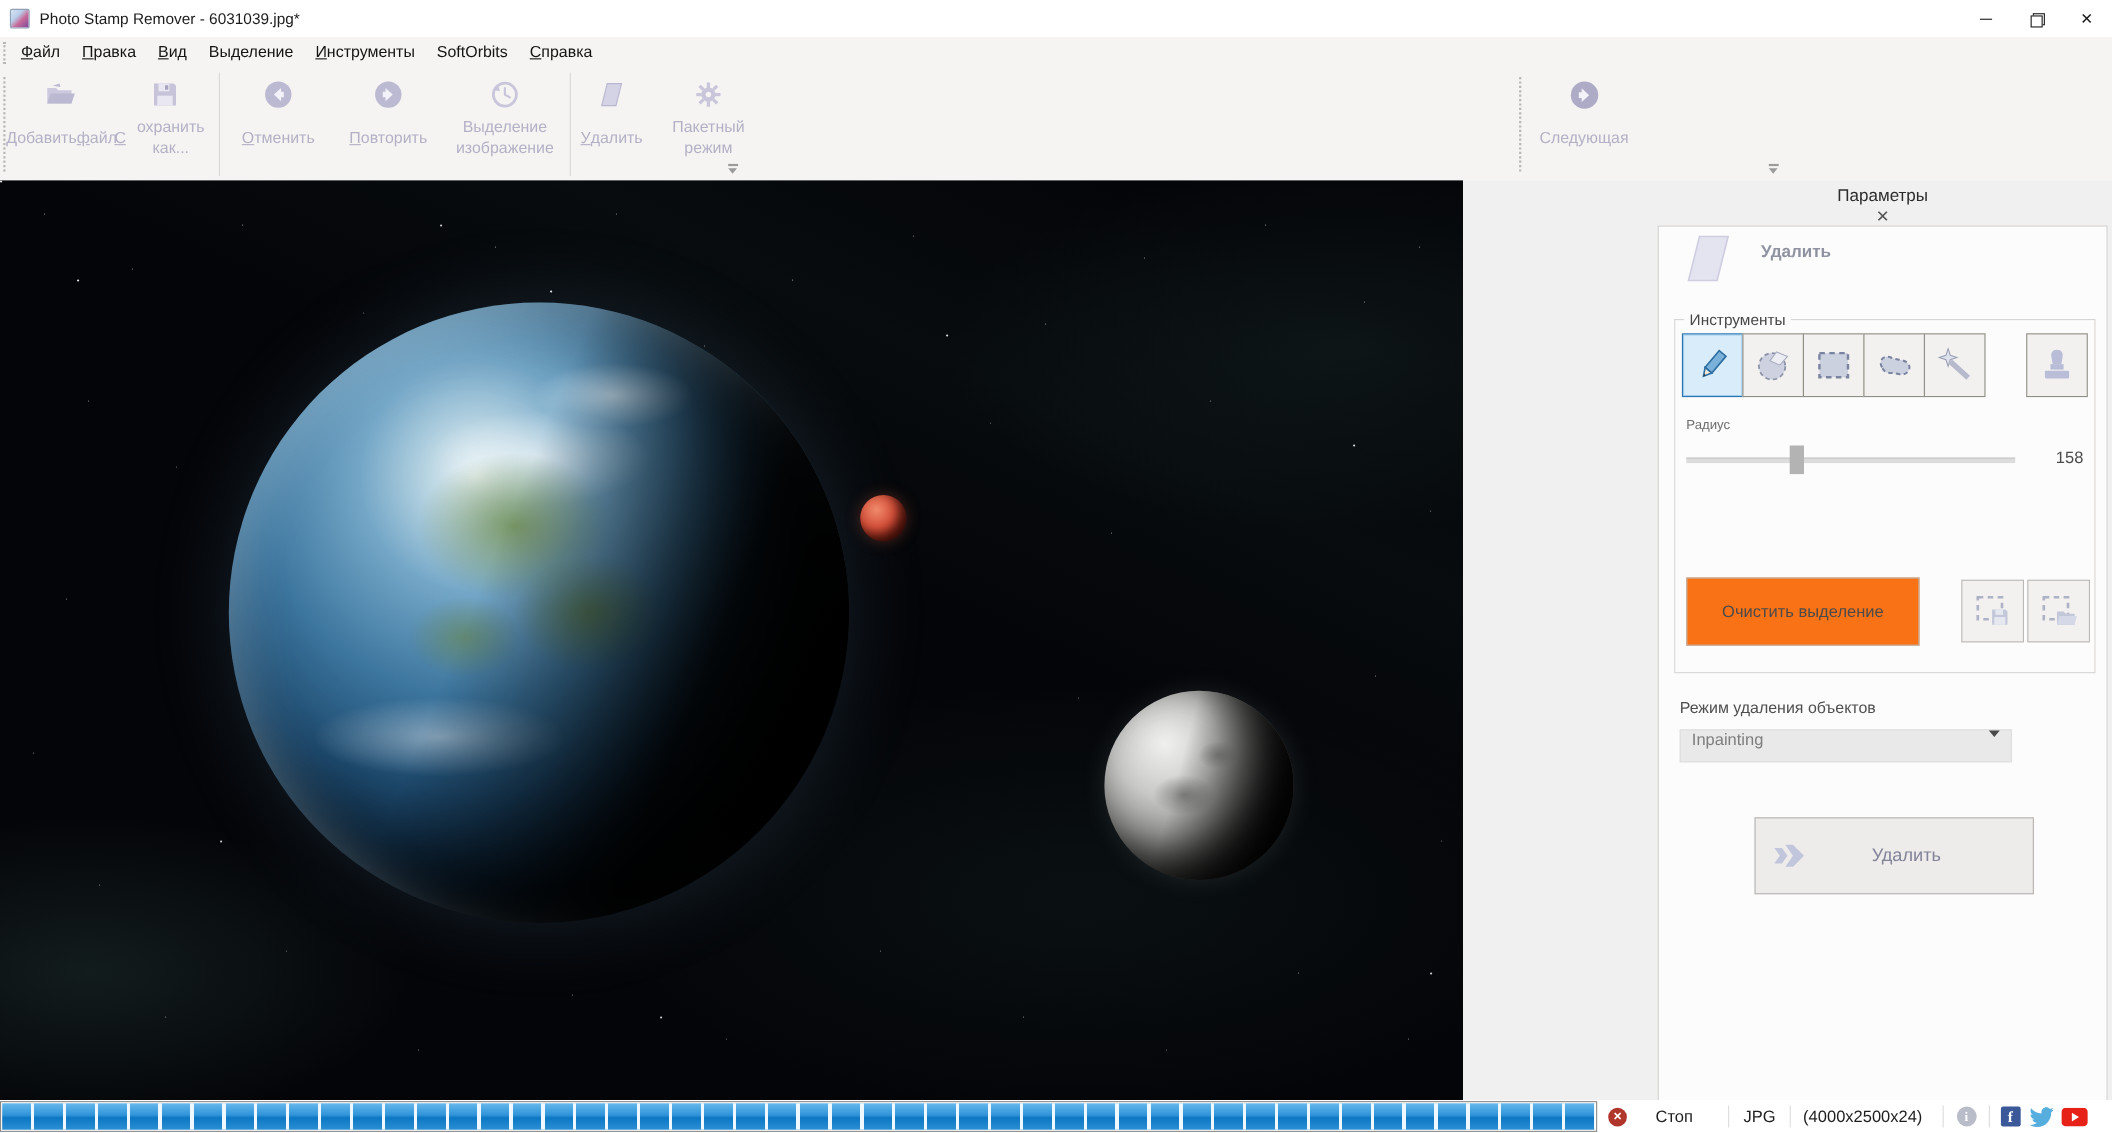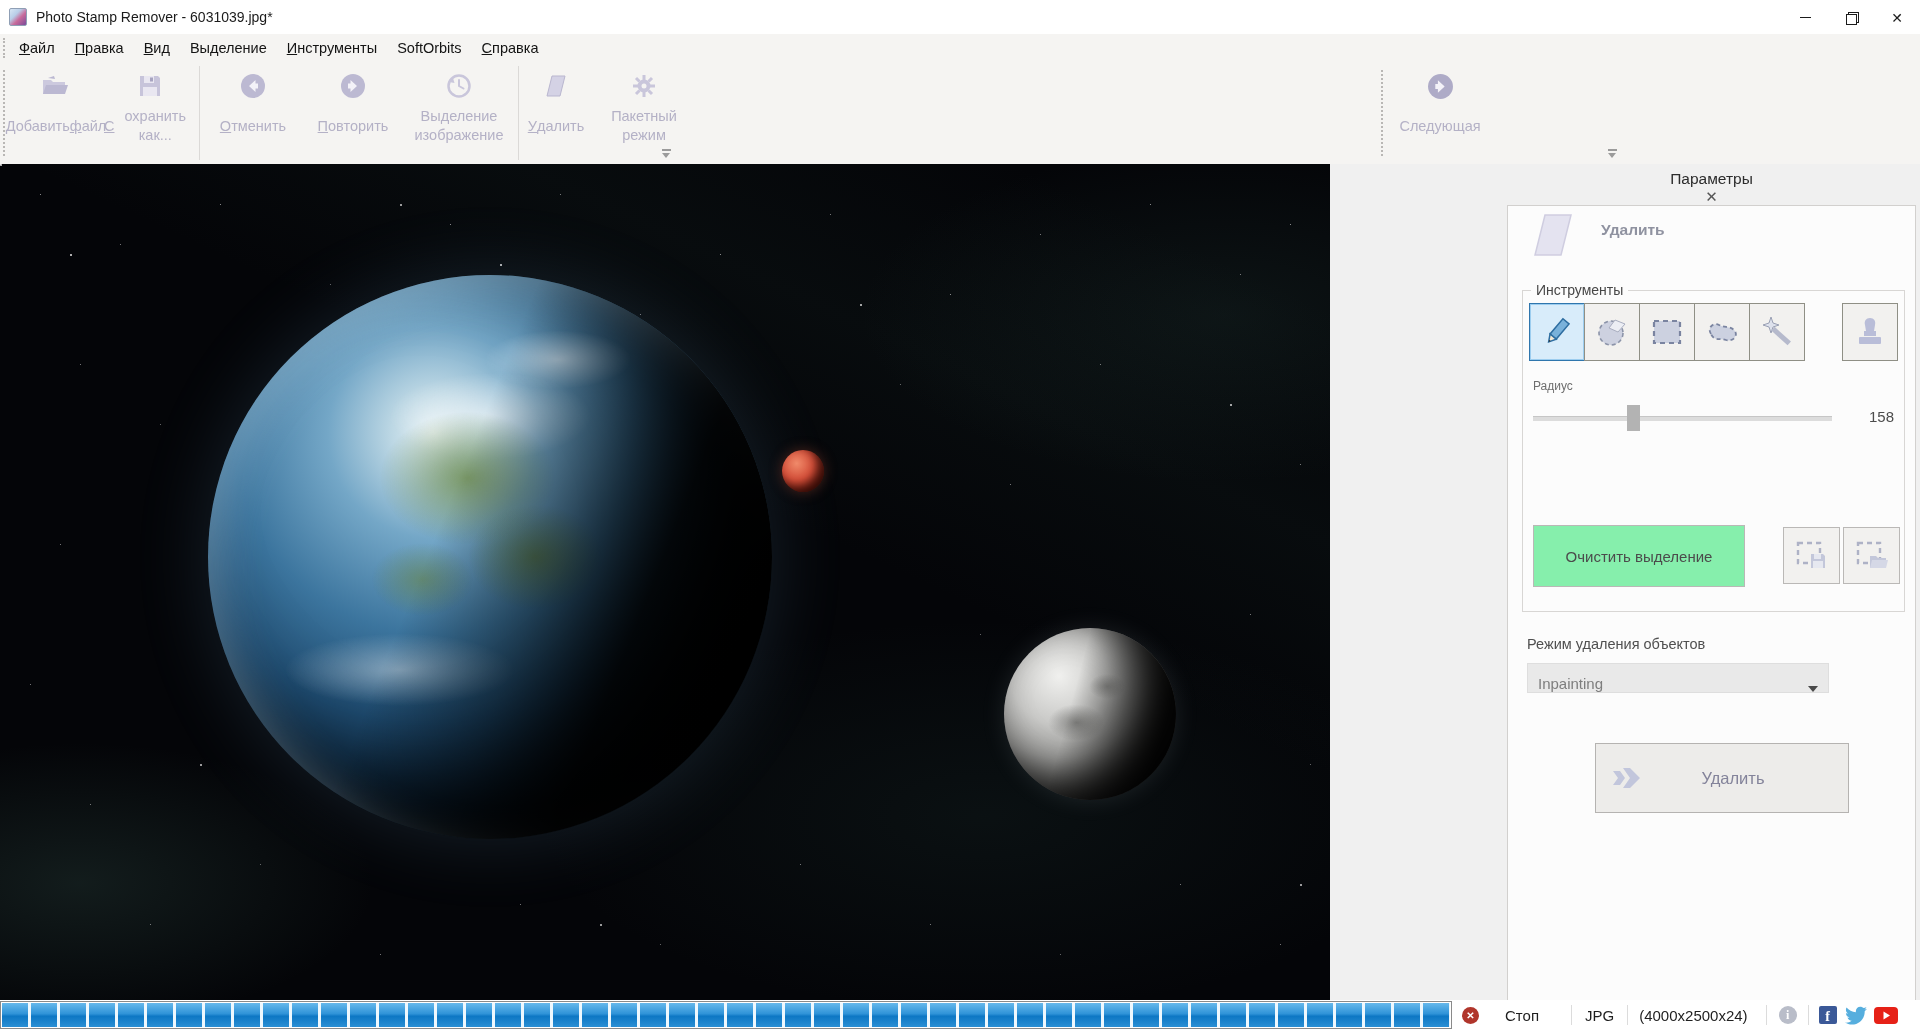--- a/index.html
+++ b/index.html
@@ -103,28 +103,28 @@
   .tools-row { position:absolute; left:6px; top:12px; right:6px; height:58px; }
   .tool-btn { position:absolute; top:0; width:56px; height:58px; background:#f2f1ef; border:1px solid #8f8f85;
     display:flex; align-items:center; justify-content:center; cursor:default; }
   .tool-btn.selected { background:#d8ecfa; border:1px solid #2f76ad; box-shadow:inset 0 0 0 1px #9ccdef; }
   .t1{left:0;} .t2{left:55px;} .t3{left:110px;} .t4{left:165px;} .t5{left:220px;} .t-stamp{right:0;}
   .radius-label { position:absolute; left:10px; top:88px; font-size:12px; color:#6e6e6e; }
   .slider-row { position:absolute; left:10px; top:112px; right:8px; height:30px; }
   .slider-track { position:absolute; left:0; right:64px; top:13px; height:5px; background:#dcdcdc; border-top:1px solid #c6c6c6; cursor:pointer; }
   .slider-thumb { position:absolute; left:94px; top:2px; width:13px; height:26px; background:#b3b3b3; cursor:pointer; }
   .radius-value { position:absolute; right:2px; top:5px; width:50px; text-align:right; font-size:15px; color:#4c4c4c; }
-  .clear-btn { position:absolute; left:10px; top:234px; width:212px; height:62px; background:#86efac; border:1px solid #bab8b6;
+  .clear-btn { position:absolute; left:10px; top:234px; width:212px; height:62px; background:#f97316; border:1px solid #bab8b6;
     font-size:15px; color:#4b4b4b; display:flex; align-items:center; justify-content:center; cursor:default; font-family:inherit; }
   .mini-btn { position:absolute; top:236px; width:57px; height:57px; background:#f2f1ef; border:1px solid #bab8b6;
     display:flex; align-items:center; justify-content:center; cursor:default; }
   .mb1 { right:64px; } .mb2 { right:4px; }
   .mode-label { position:absolute; left:19px; top:430px; font-size:14.5px; color:#4f4f4f; }
   .combo { position:absolute; left:19px; top:457px; width:302px; height:30px; background:#e9e9e9; border:1px solid #dedede;
-    display:flex; align-items:flex-end; padding:0 10px; cursor:default; }
+    display:flex; align-items:flex-start; padding:0 10px; cursor:default; }
   .combo-value { font-size:15px; color:#7e7e7e; flex:1; }
   .combo-arrow { width:0; height:0; border-left:5px solid transparent; border-right:5px solid transparent; border-top:6px solid #4a4a4a; }
   .apply-btn { position:absolute; left:87px; top:537px; width:254px; height:70px; background:#edecea; border:1px solid #b5b3b1;
     display:flex; align-items:center; cursor:default; }
   .apply-btn .apply-label { flex:1; text-align:center; font-size:16.5px; color:#83839a; margin-right:28px; }
   .apply-btn .aicon { margin-left:16px; }
 
   
   .statusbar { position:absolute; left:0; top:1000px; width:1920px; height:30px; background:#fff; display:flex; align-items:center; }
   .progress { width:1452px; height:28px; margin:1px 0; border:1px solid #8a8a8a; background:#fff; padding:1px; }

